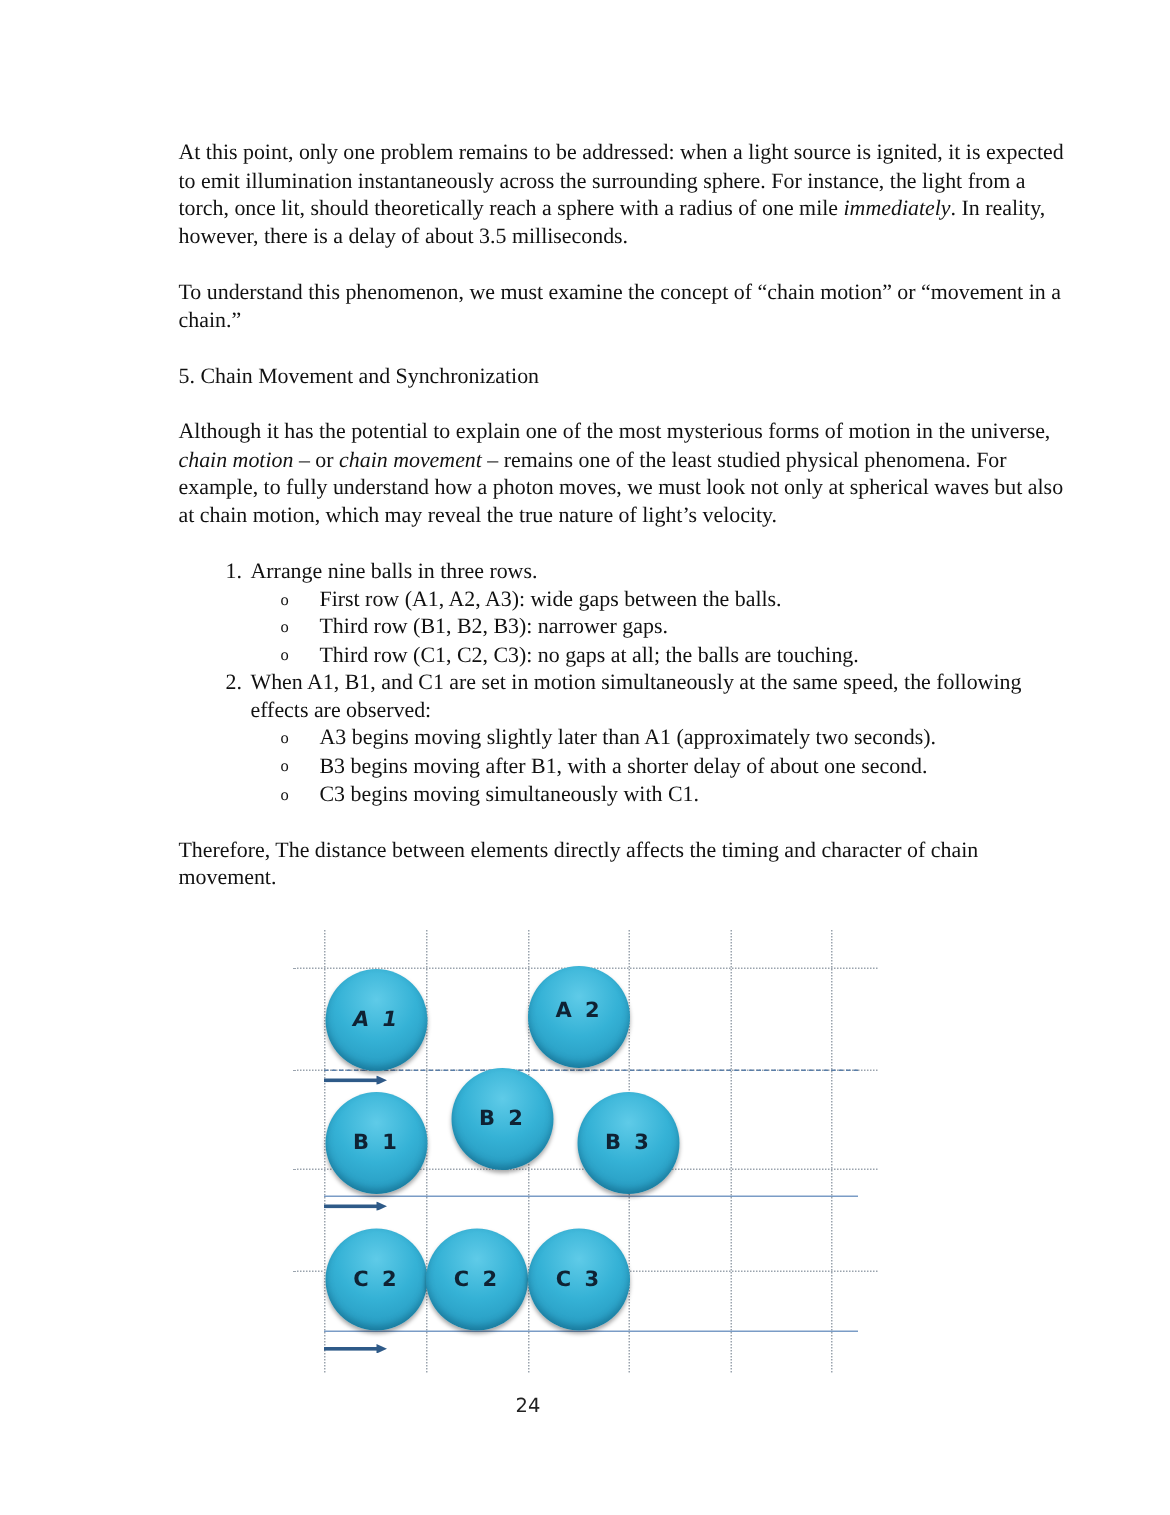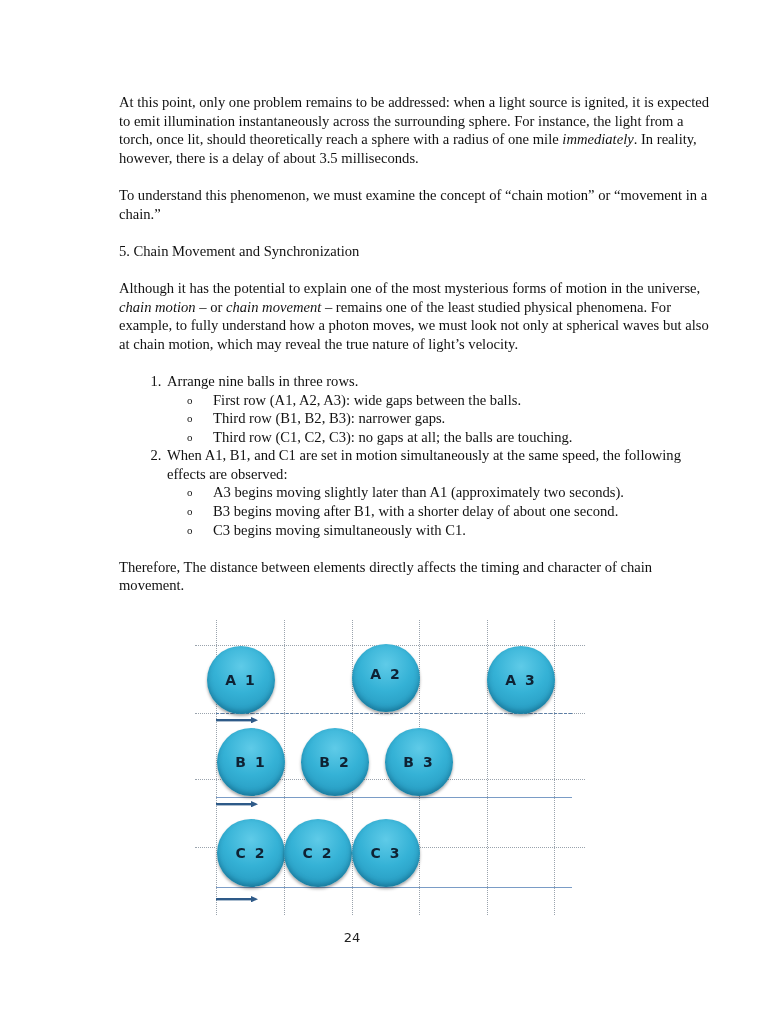--- a/index.html
+++ b/index.html
@@ -80,38 +80,35 @@
     <div class="hgrid" style="top:30px; width:390px;"></div>
     <div class="hgrid" style="top:98px; width:390px;"></div>
     <div class="hgrid" style="top:164px; width:390px;"></div>
     <div class="hgrid" style="top:232px; left:0; width:20px;"></div>
     <div class="hgrid" style="top:232px; left:225px; width:165px;"></div>
 
     <div class="hline" style="top:98px; left:21px; width:356px; border-top:1px dashed #5a7ea8;"></div>
     <div class="hline" style="top:182px; left:21px; width:356px;"></div>
     <div class="hline" style="top:272px; left:21px; width:356px;"></div>
 
-    <div class="ball" style="left:12px; top:31px;">
+    <div class="ball" style="left:22px; top:31px;font-style:italic;">
         <span>A 1</span>
       </div>
     <div class="ball" style="left:157px; top:29px;">
         <span style="margin-top:-8px;">A 2</span>
-      </div>
-    <div class="ball" style="left:292px; top:31px;">
-        <span>A 3</span>
       </div>
     <svg class="arrow" style="left:21px; top:102px;" viewBox="0 0 42 6">
         <rect x="0" y="2" width="36" height="2.4" fill="#2e5a88"></rect>
         <polygon points="35,0 42,3.2 35,6.4" fill="#2e5a88"></polygon>
       </svg>
 
     <div class="ball" style="left:22px; top:113px;">
         <span>B 1</span>
       </div>
-    <div class="ball" style="left:106px; top:113px;">
+    <div class="ball" style="left:106px; top:97px;">
         <span>B 2</span>
       </div>
     <div class="ball" style="left:190px; top:113px;">
         <span>B 3</span>
       </div>
     <svg class="arrow" style="left:21px; top:186px;" viewBox="0 0 42 6">
         <rect x="0" y="2" width="36" height="2.4" fill="#2e5a88"></rect>
         <polygon points="35,0 42,3.2 35,6.4" fill="#2e5a88"></polygon>
       </svg>
 

